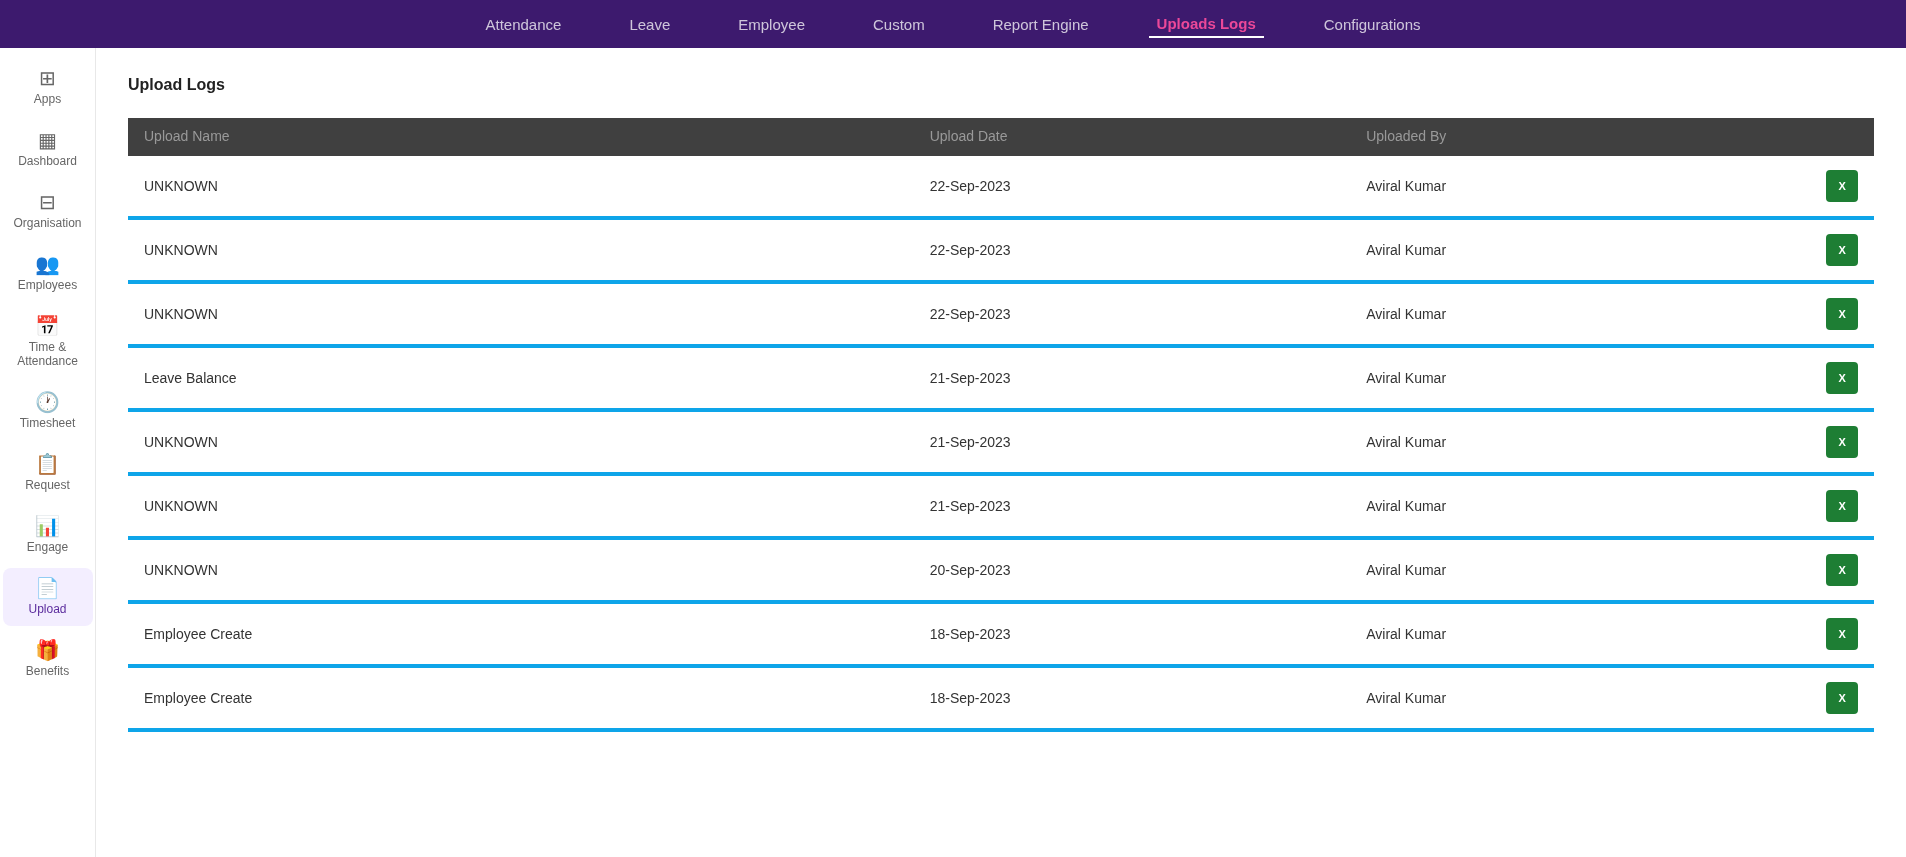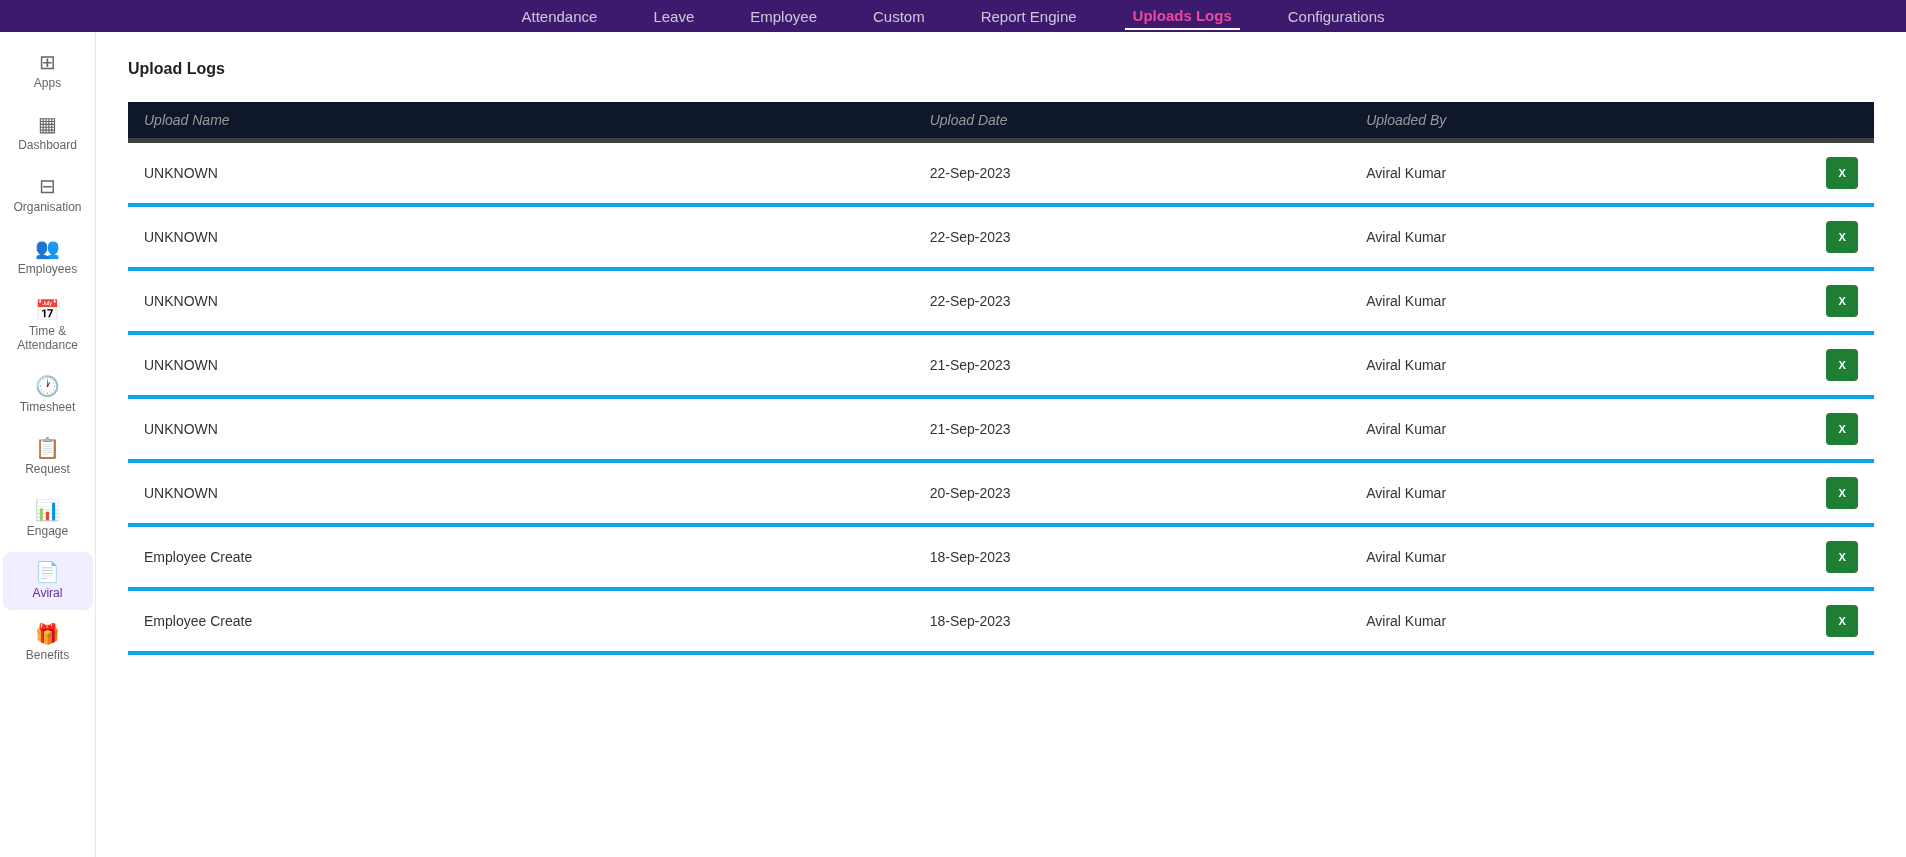--- a/index.html
+++ b/index.html
@@ -1,25 +1,25 @@
 <!DOCTYPE html>
 <html><head>
   <meta charset="utf-8">
   <style>
     * { box-sizing: border-box; margin: 0; padding: 0; }
     body { font-family: 'Segoe UI', Arial, sans-serif; background: #f5f5f5; display: flex; flex-direction: column; height: 857px; overflow: hidden; }
 
     
     .top-nav {
       background: #3d1a6e;
-      height: 32px;
+      height: 48px;
       display: flex;
       align-items: center;
       justify-content: center;
-      gap: 40px;
+      gap: 52px;
       flex-shrink: 0;
     }
     .top-nav a {
       color: rgba(255,255,255,0.75);
       text-decoration: none;
       font-size: 15px;
       cursor: pointer;
       padding: 4px 8px;
     }
     .top-nav a.active {
@@ -86,23 +86,22 @@
     .upload-table {
       width: 100%;
       border-collapse: collapse;
     }
     .upload-table th {
       text-align: left;
       color: #999;
       font-weight: 400;
       font-size: 14px;
       padding: 10px 16px;
-      border-bottom: 5px solid #404040;
-      background: #0f172a;
-      font-style: italic;
+      border-bottom: 2px solid #404040;
+      background: #404040;
     }
     .upload-table td {
       padding: 14px 16px;
       font-size: 14px;
       color: #333;
       border-bottom: 4px solid #0ea5e9;
     }
 
     .upload-table .col-name { width: 45%; }
     .upload-table .col-date { width: 25%; }
@@ -167,21 +166,21 @@
       <div class="sidebar-item">
         <div class="icon-box">📋</div>
         <span>Request</span>
       </div>
       <div class="sidebar-item">
         <div class="icon-box">📊</div>
         <span>Engage</span>
       </div>
       <div class="sidebar-item active">
         <div class="icon-box">📄</div>
-        <span>Aviral</span>
+        <span>Upload</span>
       </div>
       <div class="sidebar-item">
         <div class="icon-box">🎁</div>
         <span>Benefits</span>
       </div>
     </aside>
 
   <main class="content">
     <h1 class="page-title">Upload Logs</h1>
 
@@ -207,20 +206,26 @@
             <td class="col-by">Aviral Kumar</td>
             <td class="col-icon"><span class="excel-icon">X</span></td>
           </tr>
           <tr>
             <td class="col-name">UNKNOWN</td>
             <td class="col-date">22-Sep-2023</td>
             <td class="col-by">Aviral Kumar</td>
             <td class="col-icon"><span class="excel-icon">X</span></td>
           </tr>
           <tr>
+            <td class="col-name">Leave Balance</td>
+            <td class="col-date">21-Sep-2023</td>
+            <td class="col-by">Aviral Kumar</td>
+            <td class="col-icon"><span class="excel-icon">X</span></td>
+          </tr>
+          <tr>
             <td class="col-name">UNKNOWN</td>
             <td class="col-date">21-Sep-2023</td>
             <td class="col-by">Aviral Kumar</td>
             <td class="col-icon"><span class="excel-icon">X</span></td>
           </tr>
           <tr>
             <td class="col-name">UNKNOWN</td>
             <td class="col-date">21-Sep-2023</td>
             <td class="col-by">Aviral Kumar</td>
             <td class="col-icon"><span class="excel-icon">X</span></td>

